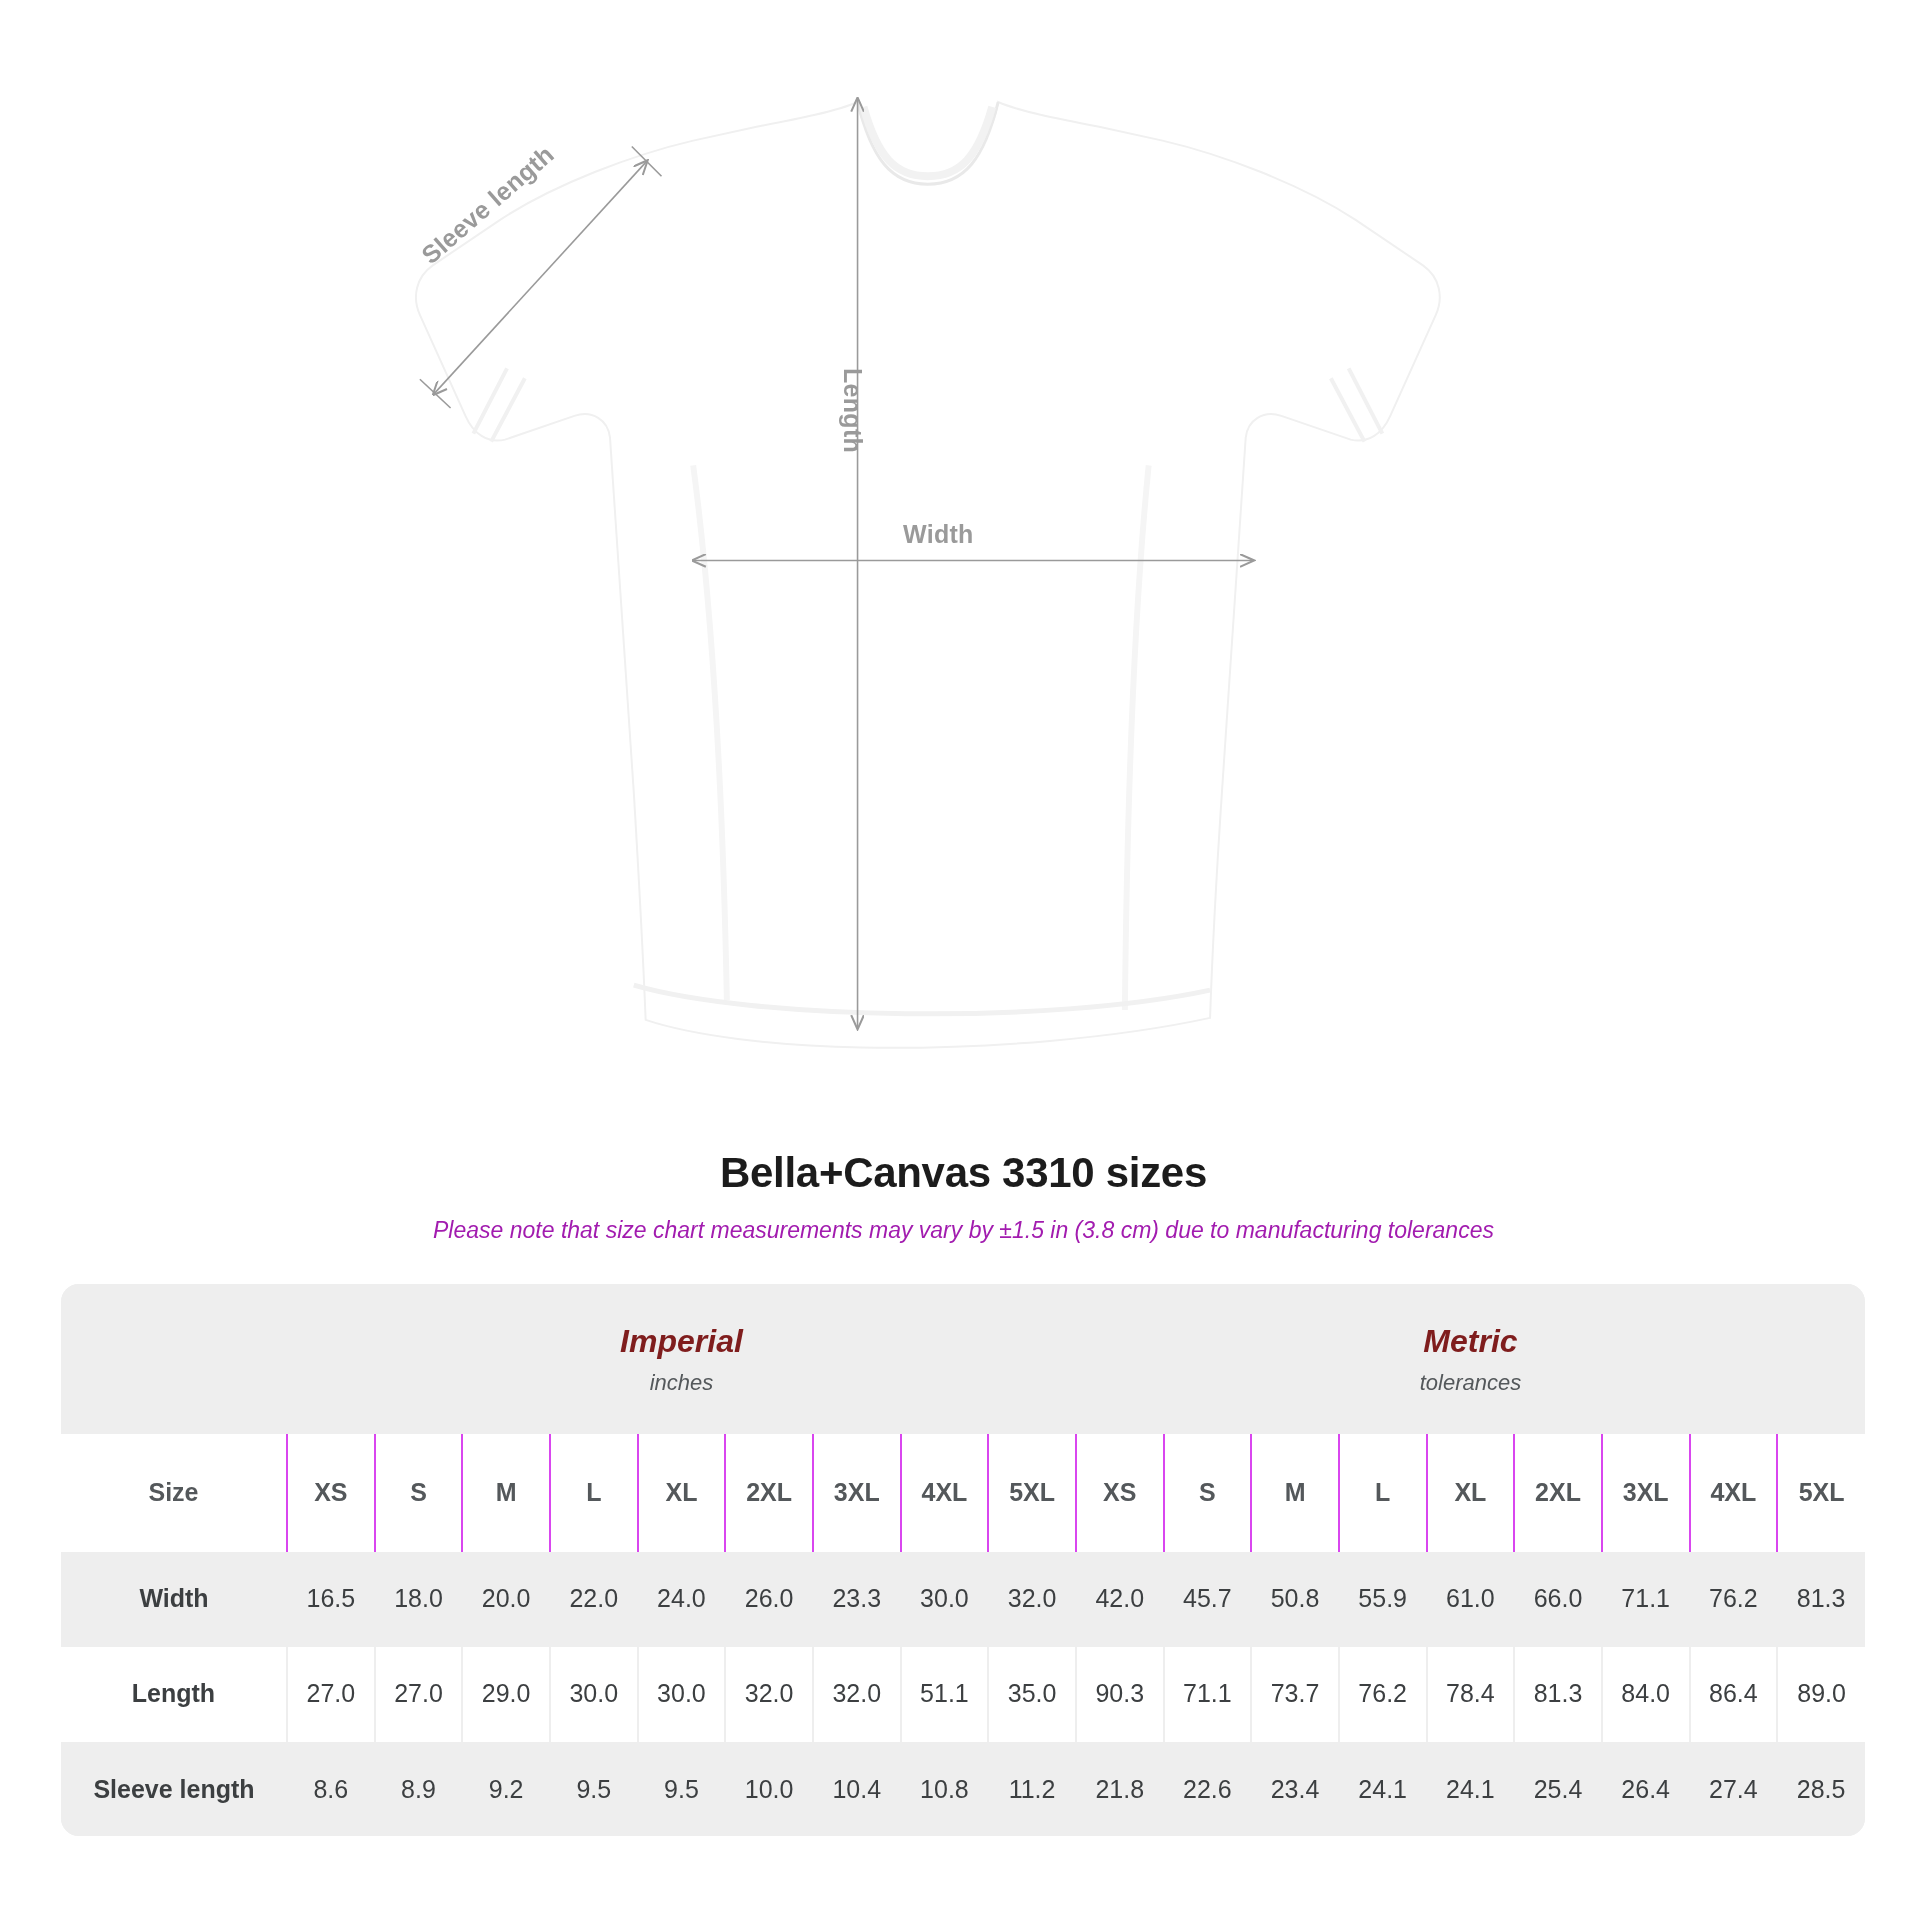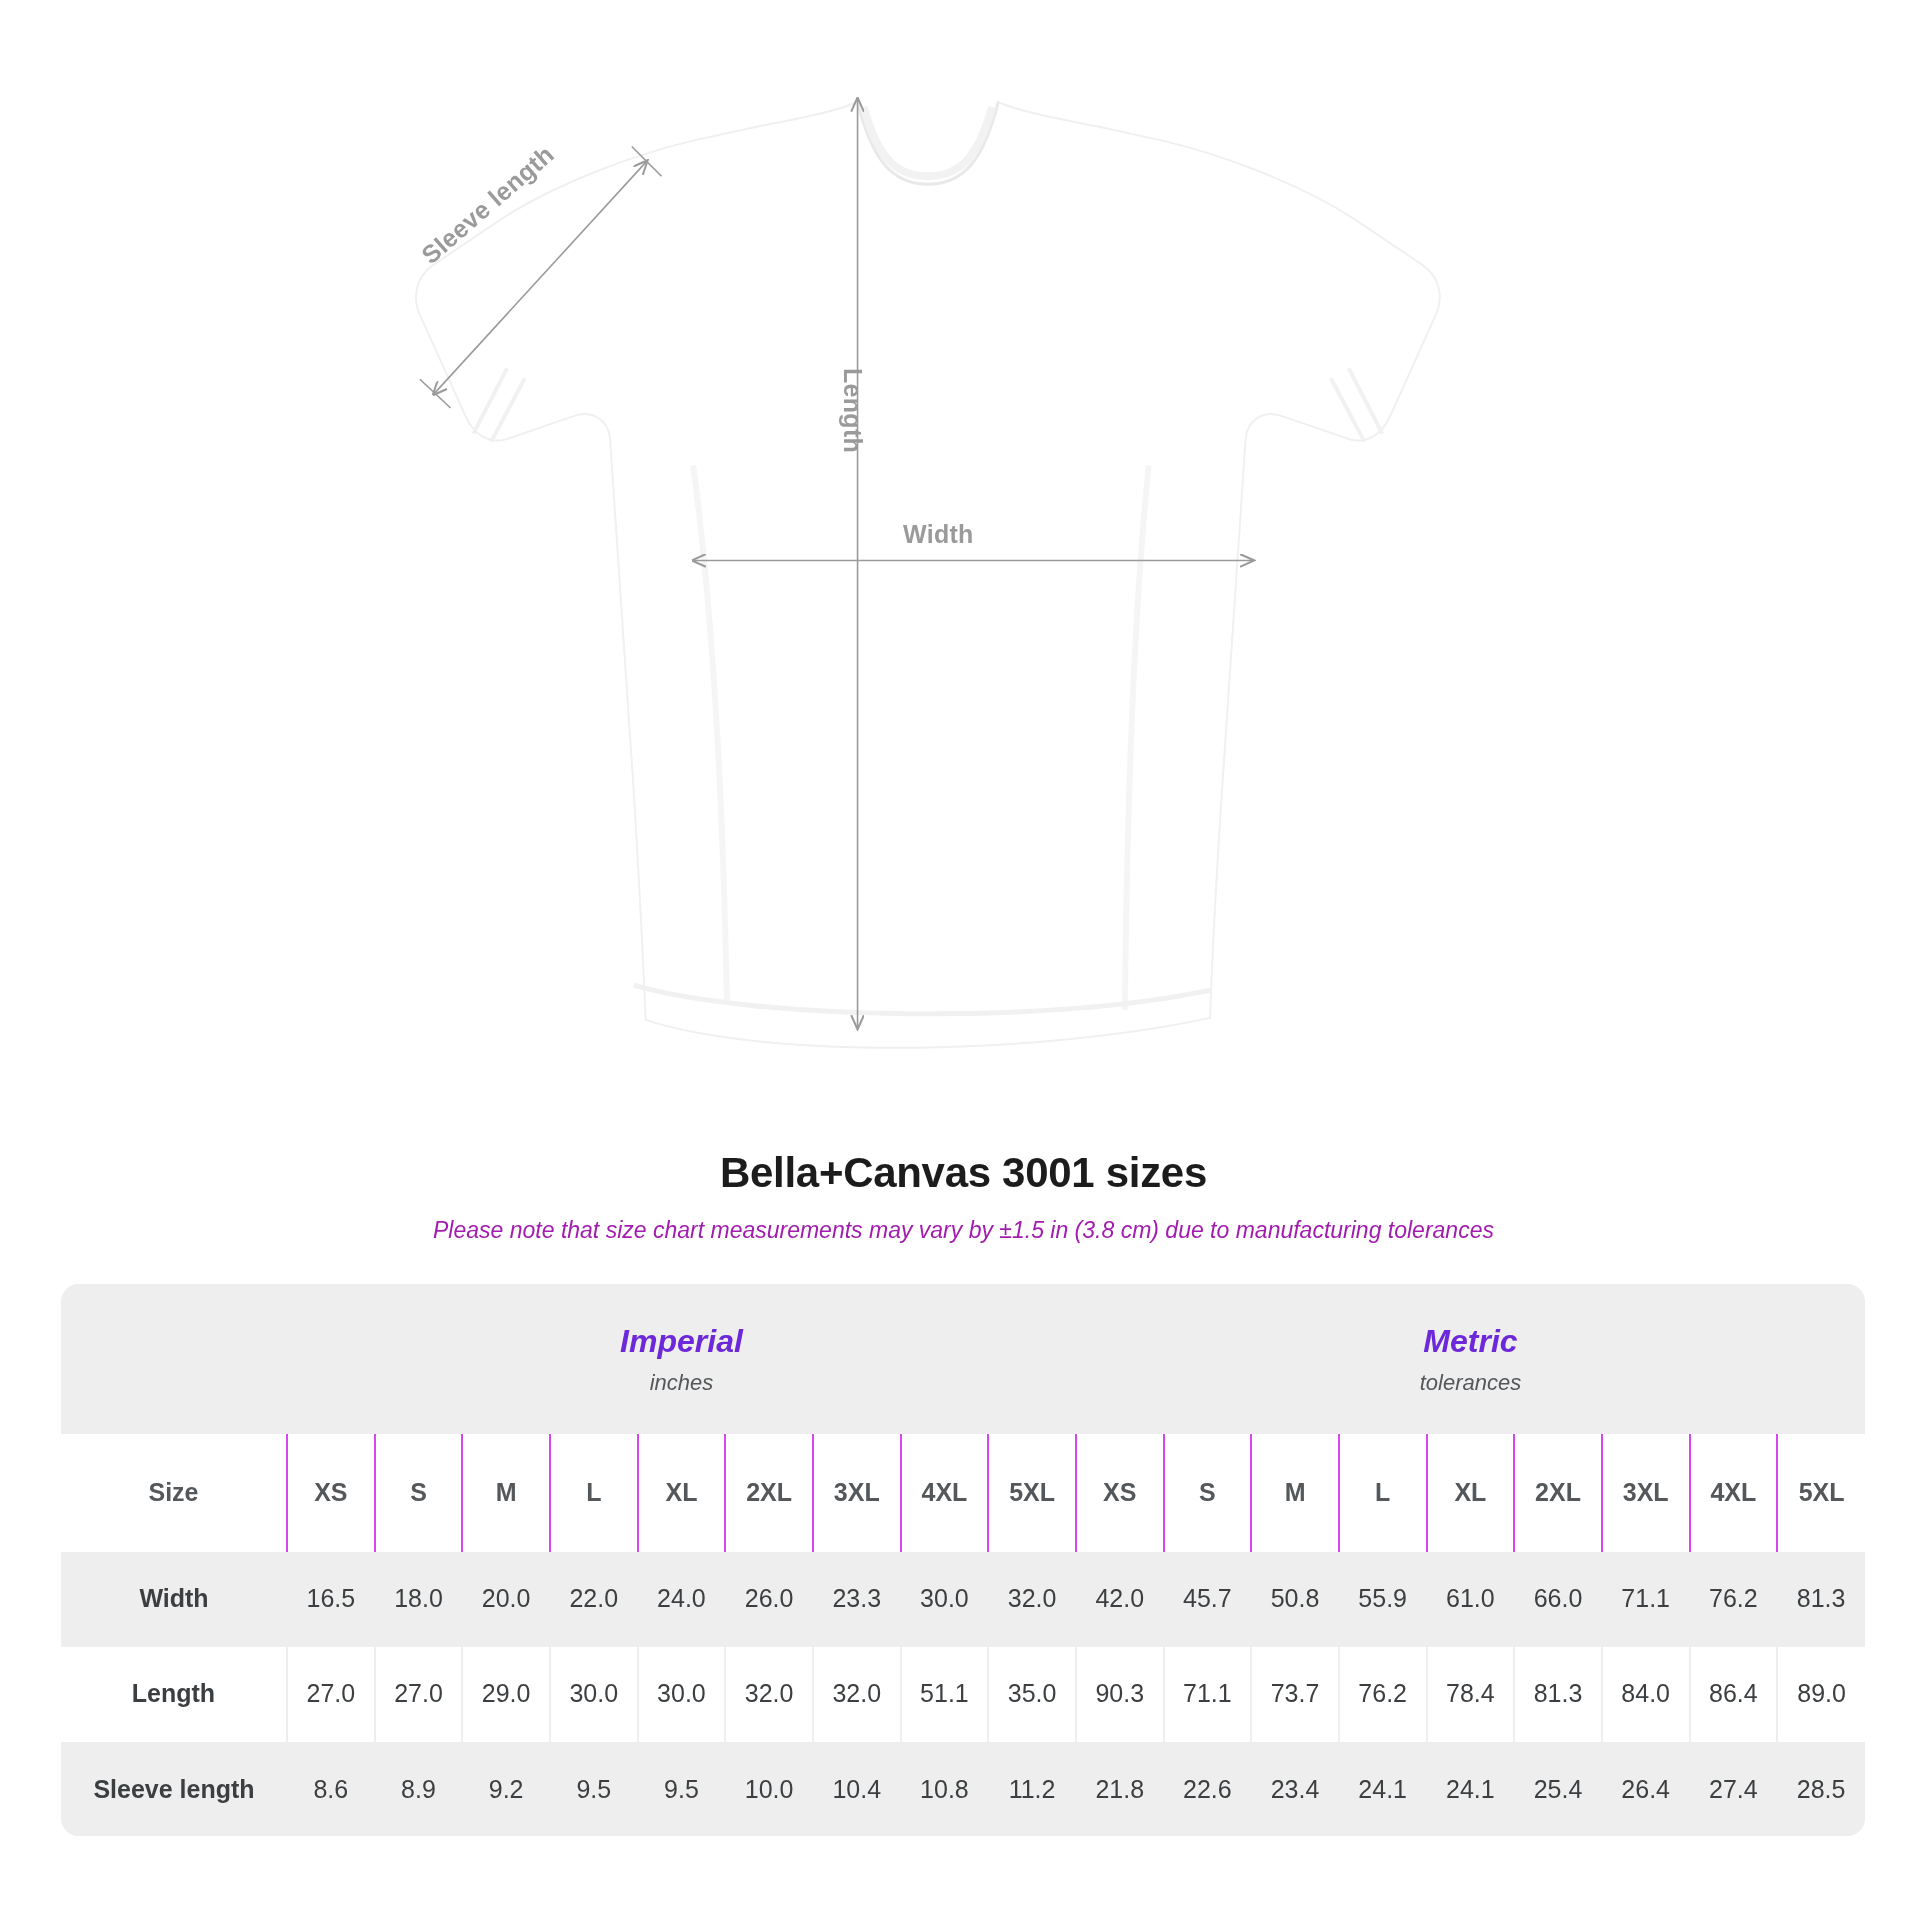--- a/index.html
+++ b/index.html
@@ -94,21 +94,21 @@
   
   .unit-row td {
     height: 150px;
     background: #eeeeee;
     padding: 0;
   }
   .unit-name {
     font-size: 32px;
     font-weight: bold;
     font-style: italic;
-    color: #6d28d9;
+    color: #7f1d1d;
     line-height: 1.2;
   }
   .unit-sub {
     font-size: 22px;
     font-style: italic;
     color: #54585b;
     margin-top: 9px;
   }
   
   .size-row td {
@@ -207,21 +207,21 @@
         <line x1="638" y1="148" x2="668" y2="178"></line>
       </g>
     </svg>
 
     <div class="dim-label label-sleeve">Sleeve length</div>
     <div class="dim-label label-length">Length</div>
     <div class="dim-label label-width">Width</div>
   </div>
 
   <div class="title-block">
-    <div class="chart-title">Bella+Canvas 3001 sizes</div>
+    <div class="chart-title">Bella+Canvas 3310 sizes</div>
     <div class="chart-note">Please note that size chart measurements may vary by ±1.5 in (3.8 cm) due to manufacturing tolerances</div>
   </div>
 
   <div class="table-wrap">
     <table class="size-table">
       <colgroup>
         <col class="first-col">
       </colgroup>
       <tbody>
         <tr class="unit-row">

